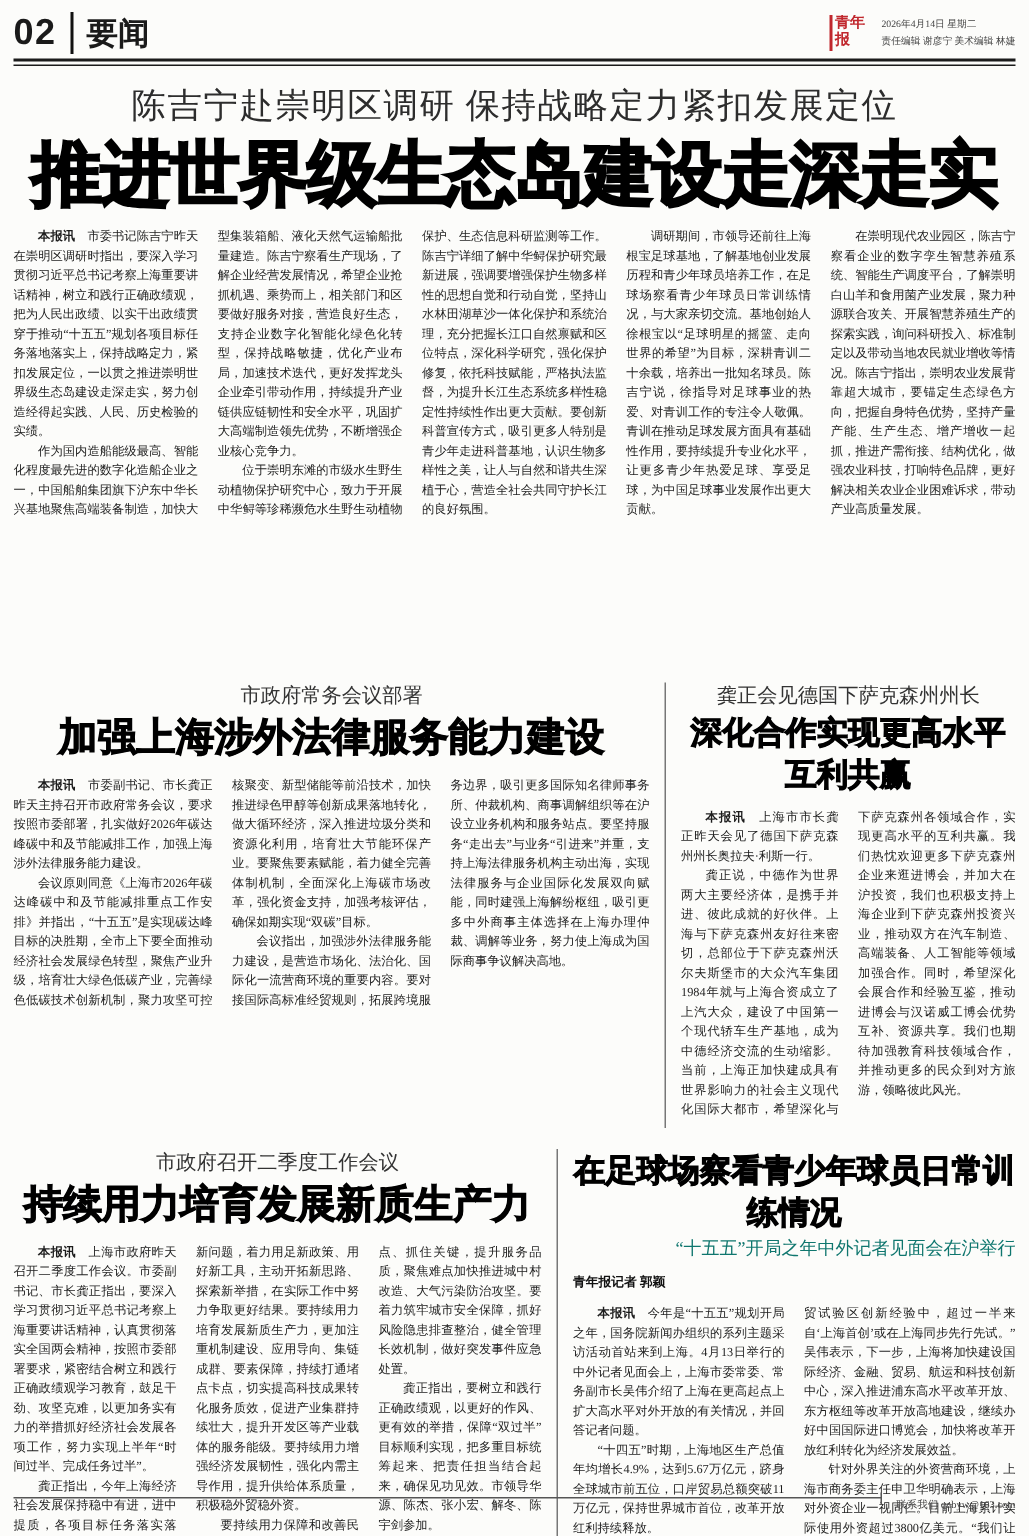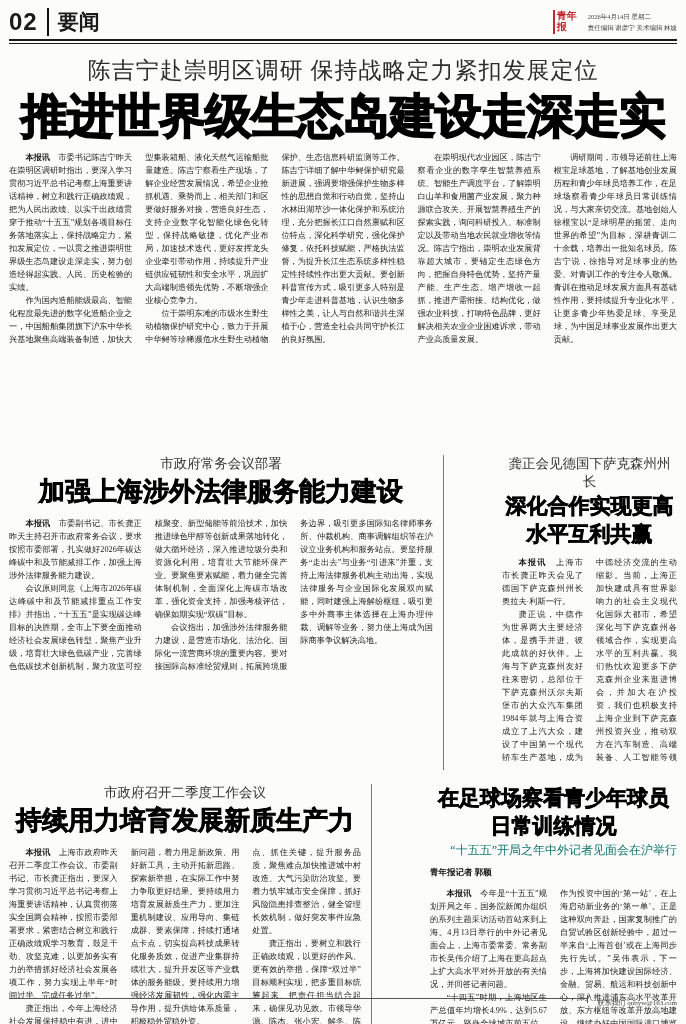--- a/index.html
+++ b/index.html
@@ -34,21 +34,21 @@
   
   .body-cols{text-align:justify;overflow:hidden;column-gap:13px;
     font-size:8.2px;line-height:13px;color:#1c1c1c;}
   .cols-5{column-count:5;}
   .cols-3{column-count:3;}
   .cols-2{column-count:2;}
   .para{margin:0;text-indent:2em;}
   .para b{font-weight:bold;}
   .main-body{height:288px;margin-top:9px;}
   
-  .band{display:flex;gap:48px;}
+  .band{display:flex;}
   .mid-band{margin-top:16px;}
   .mid-left{width:424px;padding-right:10px;border-right:1px solid #777;}
   .mid-right{flex:1;padding-left:10px;}
   .mid-left .body-cols{height:208px;}
   .mid-right .body-cols{height:214px;}
   .bot-band{margin-top:14px;}
   .bot-left{width:352px;padding-right:10px;border-right:1px solid #777;}
   .bot-right{flex:1;padding-left:10px;}
   .bot-left .body-cols{height:226px;}
   .bot-right .body-cols{height:224px;}
@@ -79,22 +79,22 @@
     </div>
     <div class="double-rule"></div>
 
     <div>
       <div class="kicker-main">陈吉宁赴崇明区调研  保持战略定力紧扣发展定位</div>
       <h1 class="headline-main">推进世界级生态岛建设走深走实</h1>
       <div class="body-cols cols-5 main-body">
           <p class="para"><b>本报讯</b>　市委书记陈吉宁昨天在崇明区调研时指出，要深入学习贯彻习近平总书记考察上海重要讲话精神，树立和践行正确政绩观，把为人民出政绩、以实干出政绩贯穿于推动“十五五”规划各项目标任务落地落实上，保持战略定力，紧扣发展定位，一以贯之推进崇明世界级生态岛建设走深走实，努力创造经得起实践、人民、历史检验的实绩。</p>
           <p class="para">作为国内造船能级最高、智能化程度最先进的数字化造船企业之一，中国船舶集团旗下沪东中华长兴基地聚焦高端装备制造，加快大型集装箱船、液化天然气运输船批量建造。陈吉宁察看生产现场，了解企业经营发展情况，希望企业抢抓机遇、乘势而上，相关部门和区要做好服务对接，营造良好生态，支持企业数字化智能化绿色化转型，保持战略敏捷，优化产业布局，加速技术迭代，更好发挥龙头企业牵引带动作用，持续提升产业链供应链韧性和安全水平，巩固扩大高端制造领先优势，不断增强企业核心竞争力。</p>
           <p class="para">位于崇明东滩的市级水生野生动植物保护研究中心，致力于开展中华鲟等珍稀濒危水生野生动植物保护、生态信息科研监测等工作。陈吉宁详细了解中华鲟保护研究最新进展，强调要增强保护生物多样性的思想自觉和行动自觉，坚持山水林田湖草沙一体化保护和系统治理，充分把握长江口自然禀赋和区位特点，深化科学研究，强化保护修复，依托科技赋能，严格执法监督，为提升长江生态系统多样性稳定性持续性作出更大贡献。要创新科普宣传方式，吸引更多人特别是青少年走进科普基地，认识生物多样性之美，让人与自然和谐共生深植于心，营造全社会共同守护长江的良好氛围。</p>
+          <p class="para">调研期间，市领导还前往上海根宝足球基地，了解基地创业发展历程和青少年球员培养工作，在足球场察看青少年球员日常训练情况，与大家亲切交流。基地创始人徐根宝以“足球明星的摇篮、走向世界的希望”为目标，深耕青训二十余载，培养出一批知名球员。陈吉宁说，徐指导对足球事业的热爱、对青训工作的专注令人敬佩。青训在推动足球发展方面具有基础性作用，要持续提升专业化水平，让更多青少年热爱足球、享受足球，为中国足球事业发展作出更大贡献。</p>
           <p class="para">在崇明现代农业园区，陈吉宁察看企业的数字孪生智慧养殖系统、智能生产调度平台，了解崇明白山羊和食用菌产业发展，聚力种源联合攻关、开展智慧养殖生产的探索实践，询问科研投入、标准制定以及带动当地农民就业增收等情况。陈吉宁指出，崇明农业发展背靠超大城市，要锚定生态绿色方向，把握自身特色优势，坚持产量产能、生产生态、增产增收一起抓，推进产需衔接、结构优化，做强农业科技，打响特色品牌，更好解决相关农业企业困难诉求，带动产业高质量发展。</p>
-          <p class="para">调研期间，市领导还前往上海根宝足球基地，了解基地创业发展历程和青少年球员培养工作，在足球场察看青少年球员日常训练情况，与大家亲切交流。基地创始人徐根宝以“足球明星的摇篮、走向世界的希望”为目标，深耕青训二十余载，培养出一批知名球员。陈吉宁说，徐指导对足球事业的热爱、对青训工作的专注令人敬佩。青训在推动足球发展方面具有基础性作用，要持续提升专业化水平，让更多青少年热爱足球、享受足球，为中国足球事业发展作出更大贡献。</p>
         </div>
     </div>
 
     <div class="band mid-band">
       <div class="mid-left">
         <div class="kicker-sub">市政府常务会议部署</div>
         <h2 class="headline-sub">加强上海涉外法律服务能力建设</h2>
         <div class="body-cols cols-3">
             <p class="para"><b>本报讯</b>　市委副书记、市长龚正昨天主持召开市政府常务会议，要求按照市委部署，扎实做好2026年碳达峰碳中和及节能减排工作，加强上海涉外法律服务能力建设。</p>
             <p class="para">会议原则同意《上海市2026年碳达峰碳中和及节能减排重点工作安排》并指出，“十五五”是实现碳达峰目标的决胜期，全市上下要全面推动经济社会发展绿色转型，聚焦产业升级，培育壮大绿色低碳产业，完善绿色低碳技术创新机制，聚力攻坚可控核聚变、新型储能等前沿技术，加快推进绿色甲醇等创新成果落地转化，做大循环经济，深入推进垃圾分类和资源化利用，培育壮大节能环保产业。要聚焦要素赋能，着力健全完善体制机制，全面深化上海碳市场改革，强化资金支持，加强考核评估，确保如期实现“双碳”目标。</p>

